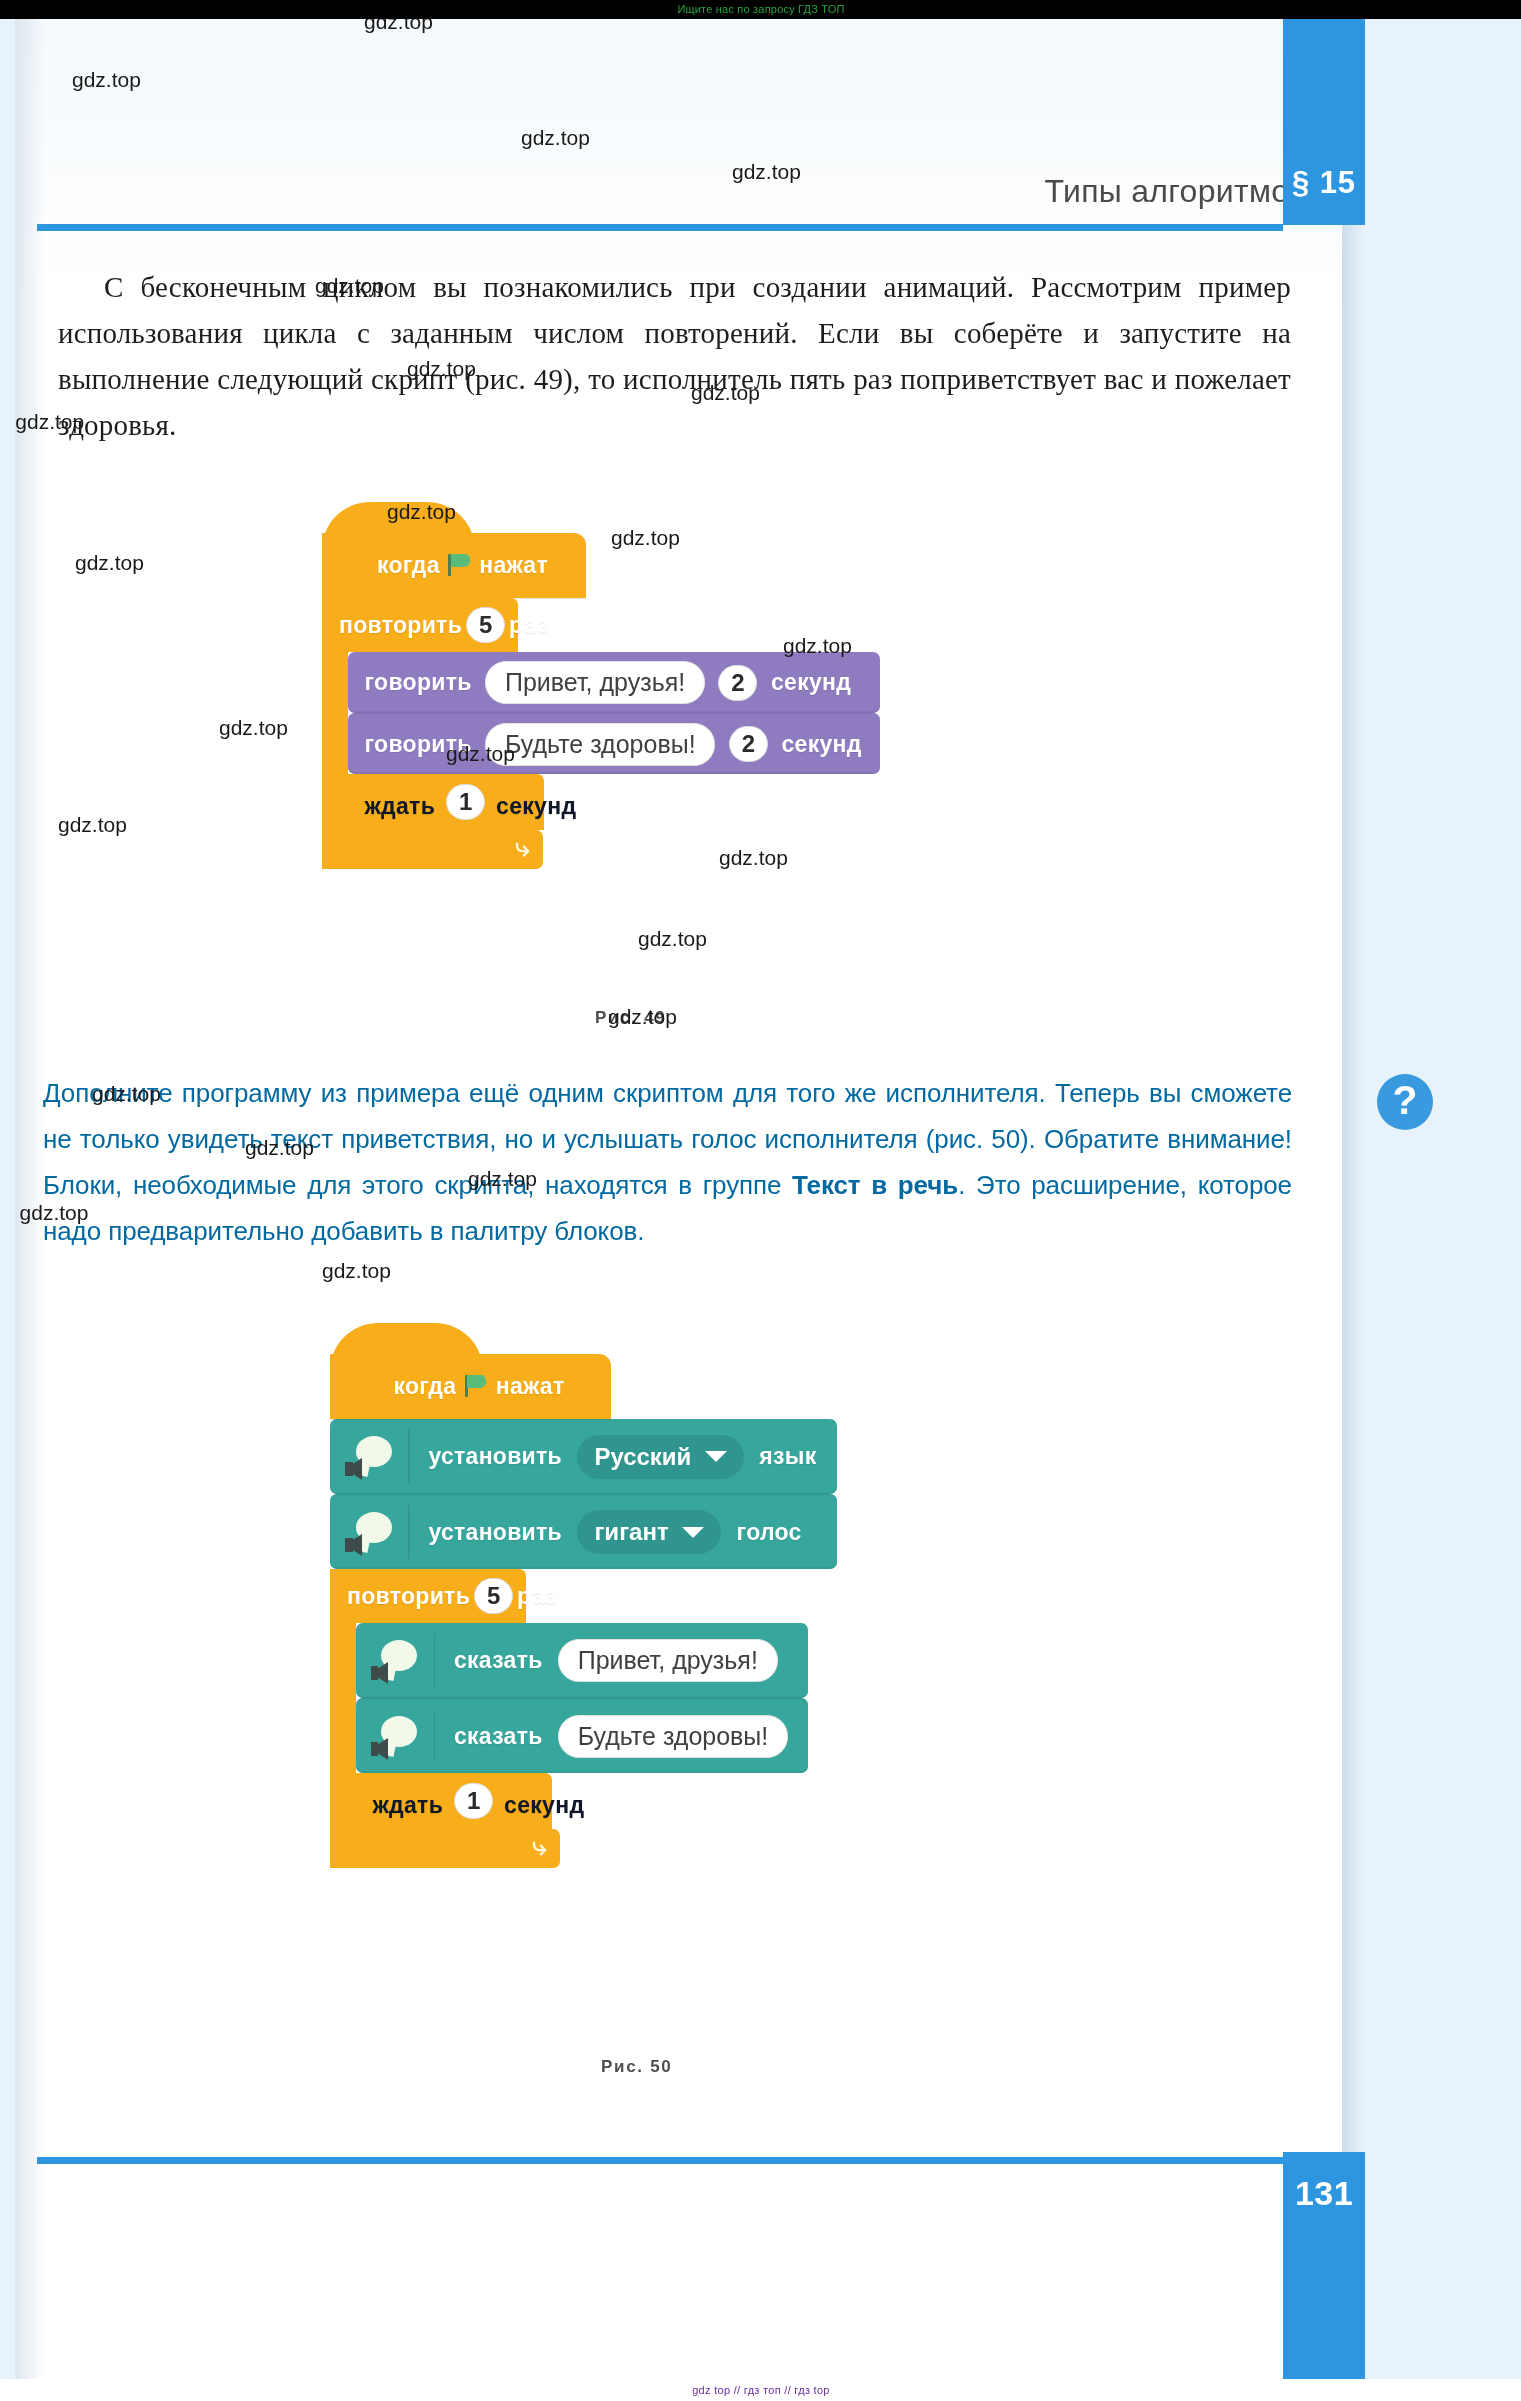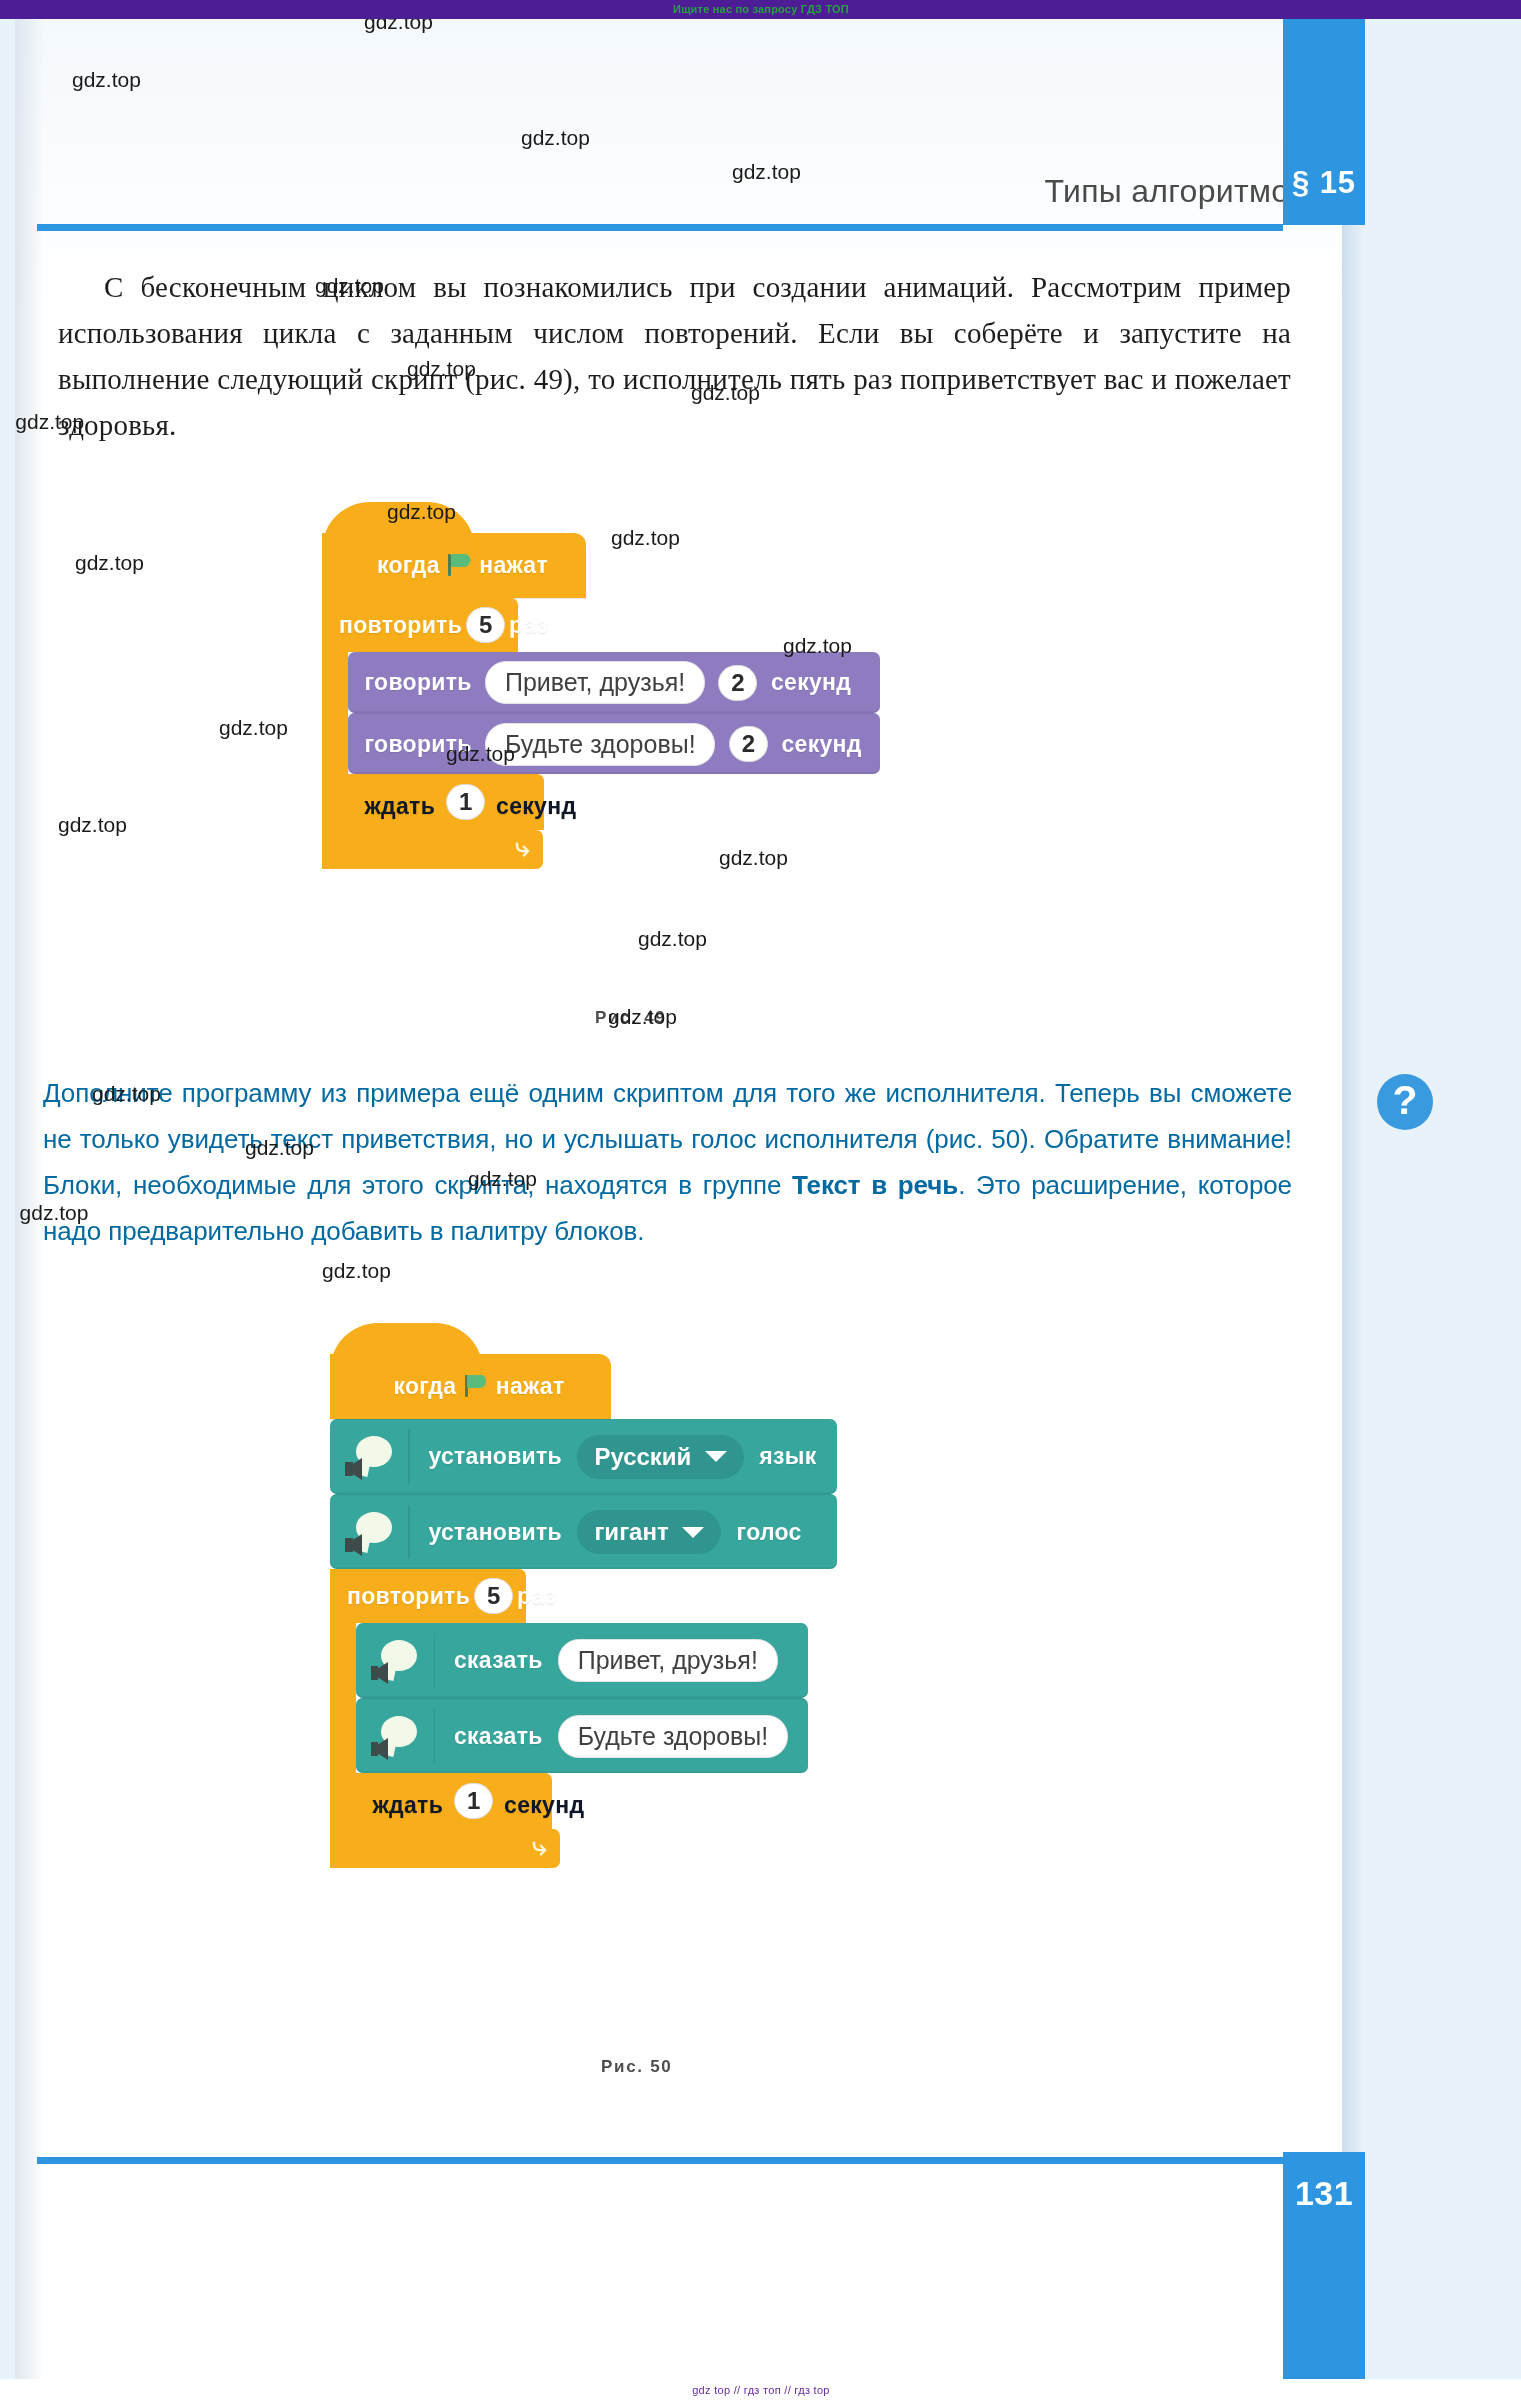--- a/index.html
+++ b/index.html
@@ -8,22 +8,22 @@
   body {
     width:1522px; height:2401px;
     position:relative; overflow:hidden;
     background:#e8f2fa;
     font-family:"Liberation Sans", sans-serif;
   }
 
   
   .top-banner{
     position:absolute; top:0; left:0; width:1522px; height:18.7px;
-    background:#4c1d95; z-index:60;
-    display:flex; align-items:center; justify-content:center;font-weight:bold;
+    background:#000000; z-index:60;
+    display:flex; align-items:center; justify-content:center;
   }
   .top-banner span{
     color:#27a23d; font-size:11px; letter-spacing:0.2px;
     font-family:"Liberation Sans", sans-serif; white-space:nowrap;
   }
   .bottom-banner{
     position:absolute; bottom:0; left:0; width:1522px; height:22px;
     background:#ffffff; z-index:60;
     display:flex; align-items:center; justify-content:center;
   }

